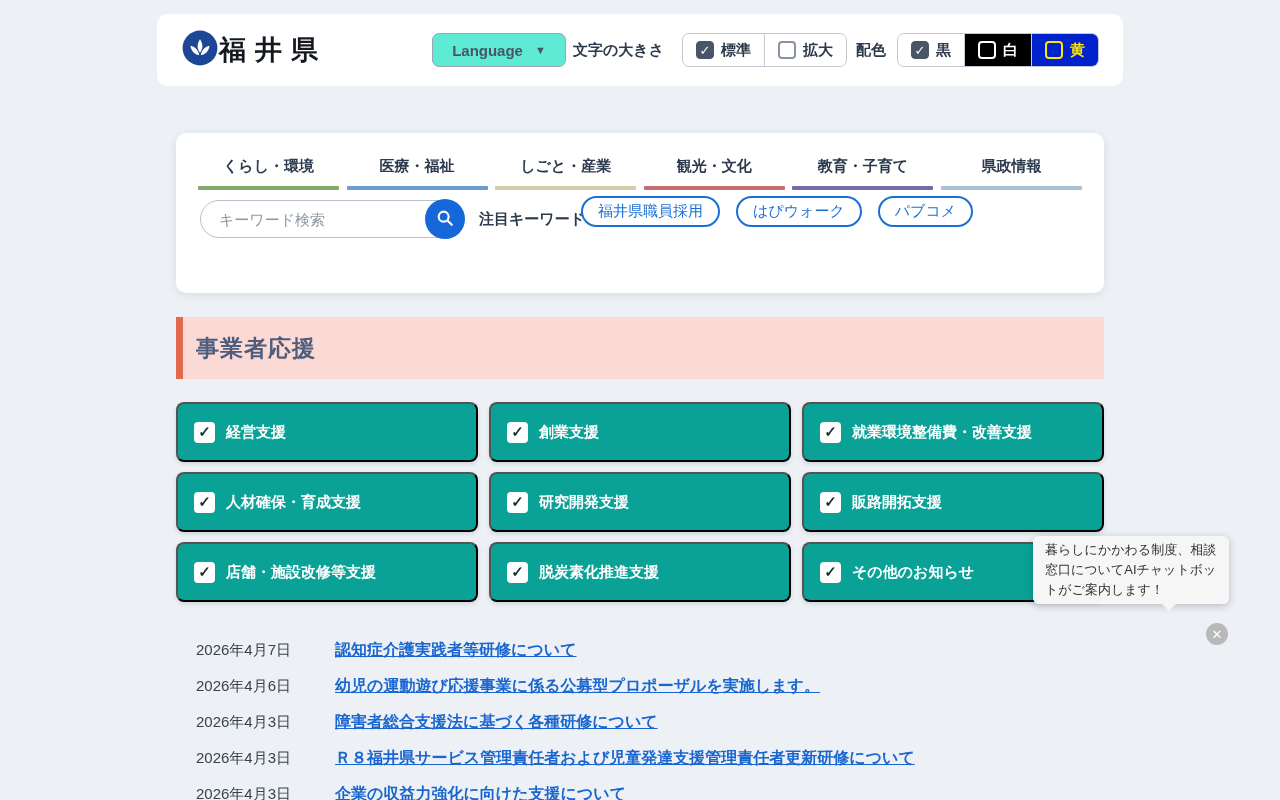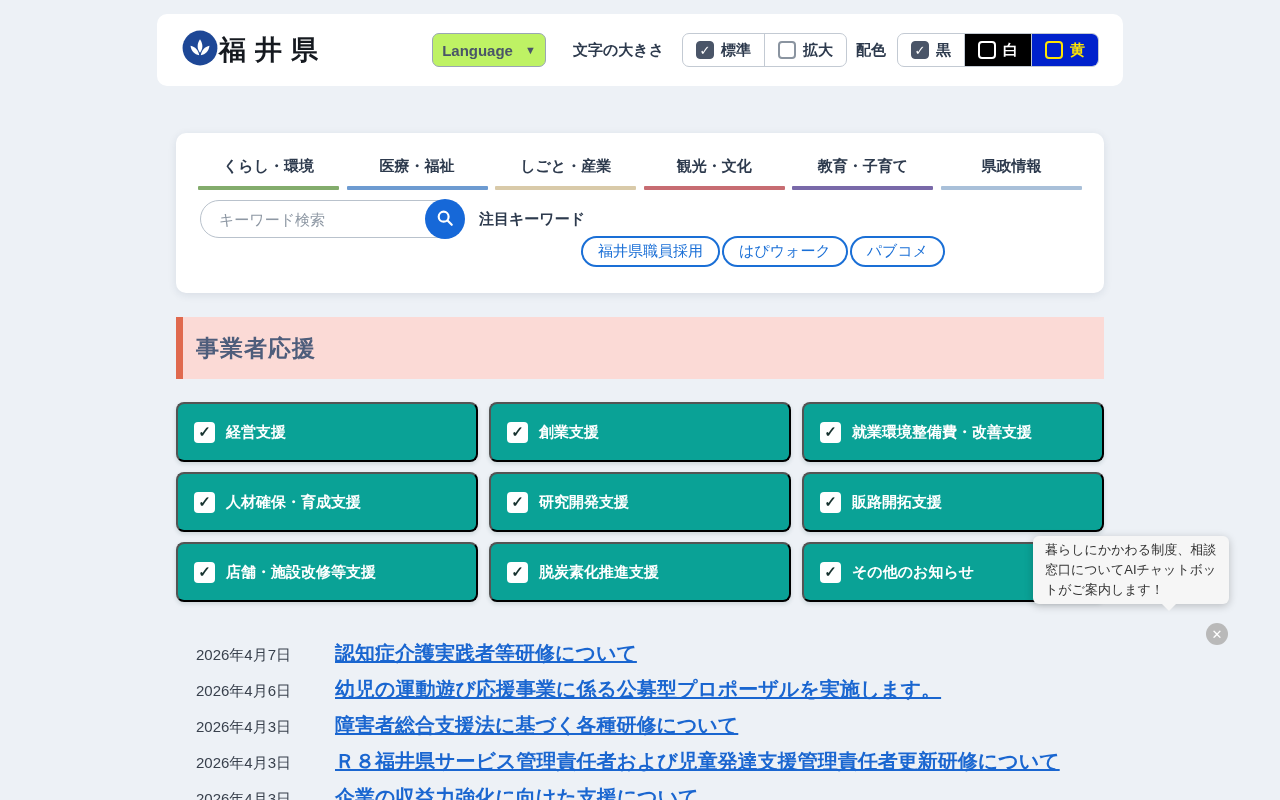--- a/index.html
+++ b/index.html
@@ -12,22 +12,22 @@
   }
   
   .header-card {
     position:absolute; left:157px; top:14px; width:966px; height:72px;
     background:#fff; border-radius:10px;
     display:flex; align-items:center;
   }
   .logo-group { display:flex; align-items:center; margin-left:24px; }
   .site-title { font-size:27px; font-weight:bold; color:#15191f; letter-spacing:9px; white-space:nowrap; }
   .lang-btn {
-    position:absolute; left:275px; top:19px; width:114px; height:34px;
-    background:#bef264; border:1px solid #9aa6b4; border-radius:7px;
+    position:absolute; left:275px; top:19px; width:134px; height:34px;
+    background:#5eead4; border:1px solid #9aa6b4; border-radius:7px;
     display:flex; align-items:center; justify-content:center; gap:12px;
     font-size:15px; font-weight:bold; color:#4a5568; cursor:pointer;
   }
   .lang-caret { font-size:11px; color:#4a5568; }
   .ctrl-label { position:absolute; top:27px; font-size:15px; font-weight:bold; color:#2d3a4d; white-space:nowrap; }
   .seg-group {
     position:absolute; top:19px; height:34px; display:flex;
     border:1px solid #c3cad3; border-radius:7px; overflow:hidden; background:#fff;
   }
   .seg {
@@ -62,21 +62,21 @@
     padding:0 46px 0 18px; font-size:15px; color:#39414d; background:#fff; outline:none;
     font-family:"Liberation Sans","DejaVu Sans",sans-serif;
   }
   .search-input::placeholder { color:#8e98a4; opacity:1; }
   .search-btn {
     position:absolute; right:-1px; top:-1px; width:40px; height:40px; border-radius:50%;
     background:#1668d8; border:none; display:flex; align-items:center; justify-content:center; cursor:pointer;
   }
   .featured-label { position:absolute; left:303px; top:77px; font-size:15px; font-weight:bold; color:#2d3a4d; white-space:nowrap; }
   .pills-block { position:absolute; left:405px; top:63px; display:flex; flex-direction:column; gap:9px; }
-  .pill-row { display:flex; align-items:center; gap:2px;margin-top:40px; }
+  .pill-row { display:flex; align-items:center; gap:16px; }
   .pill {
     border:2px solid #1a6fd6; border-radius:16px; padding:4px 15px;
     font-size:15px; color:#1a6fd6; background:#fff; cursor:pointer; white-space:nowrap;
   }
   .more-link { font-size:16px; color:#1a6fd6; cursor:pointer; white-space:nowrap; }
   
   .section-banner {
     position:absolute; left:176px; top:317px; width:928px; height:62px;
     background:#fbdad6; display:flex; align-items:center;
   }
@@ -110,21 +110,21 @@
   }
   .close-btn {
     position:absolute; left:1206px; top:623px; width:22px; height:22px; border-radius:50%;
     background:#b9b9b9; border:none; color:#fff; font-size:13px; line-height:1;
     display:flex; align-items:center; justify-content:center; cursor:pointer;
   }
   
   .news-list { position:absolute; left:196px; top:640px; width:940px; display:flex; flex-direction:column; gap:17px; }
   .news-row { display:flex; align-items:baseline; height:19px; }
   .news-date { width:139px; flex:0 0 auto; font-size:15px; color:#39414d; white-space:nowrap; }
-  .news-link { font-size:20px; font-weight:600; color:#1a66d0; text-decoration:underline; cursor:pointer; white-space:nowrap; }
+  .news-link { font-size:16px; font-weight:600; color:#1a66d0; text-decoration:underline; cursor:pointer; white-space:nowrap; }
 </style>
 </head>
 <body>
 
 <div class="header-card">
   <div class="logo-group">
     <span>
       <svg width="38" height="38" viewBox="0 0 48 48">
         <circle cx="24" cy="24" r="22" fill="#1d4796"></circle>
         <path d="M24 13 C20 19 20 25 24 30 C28 25 28 19 24 13 Z" fill="#fff"></path>

